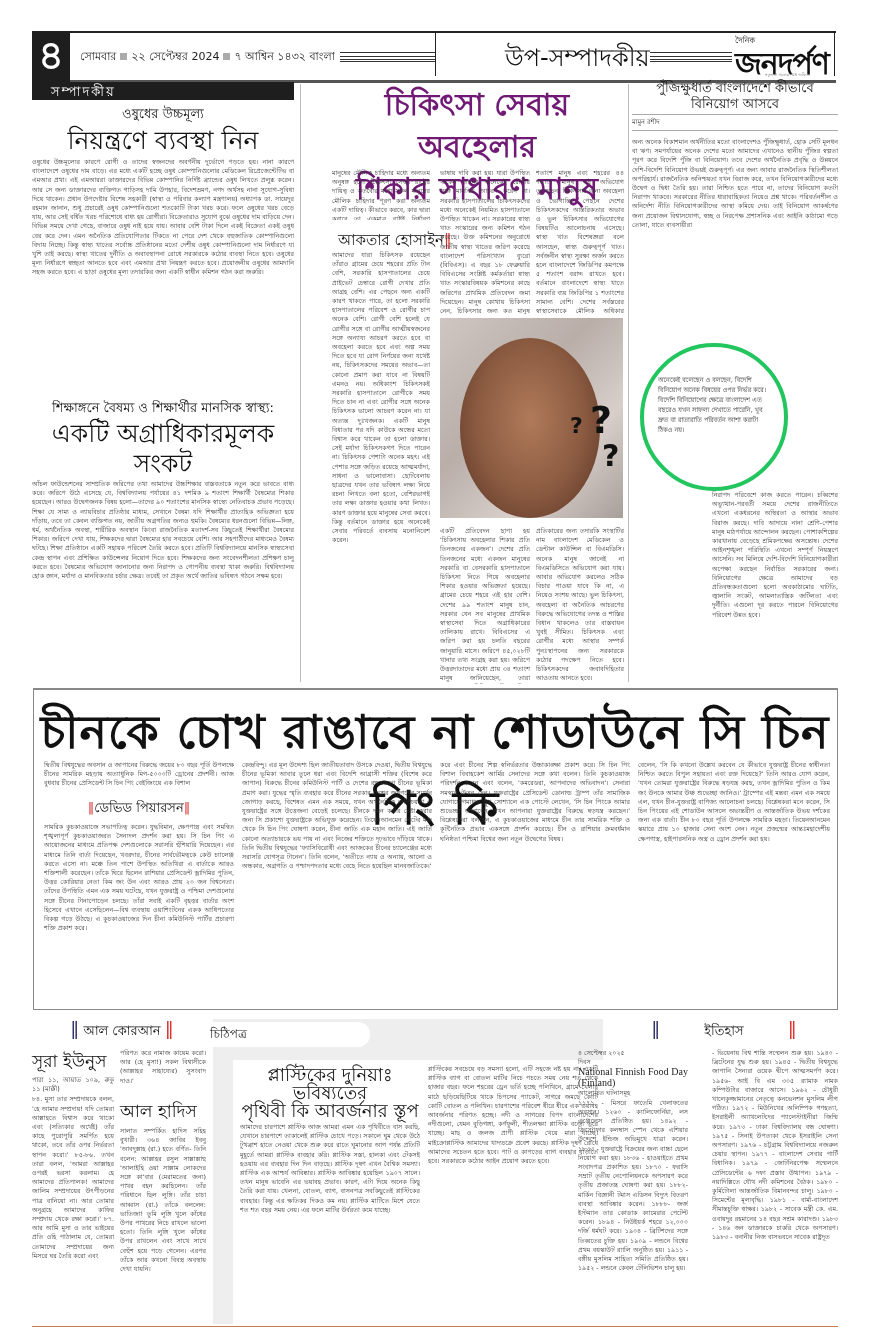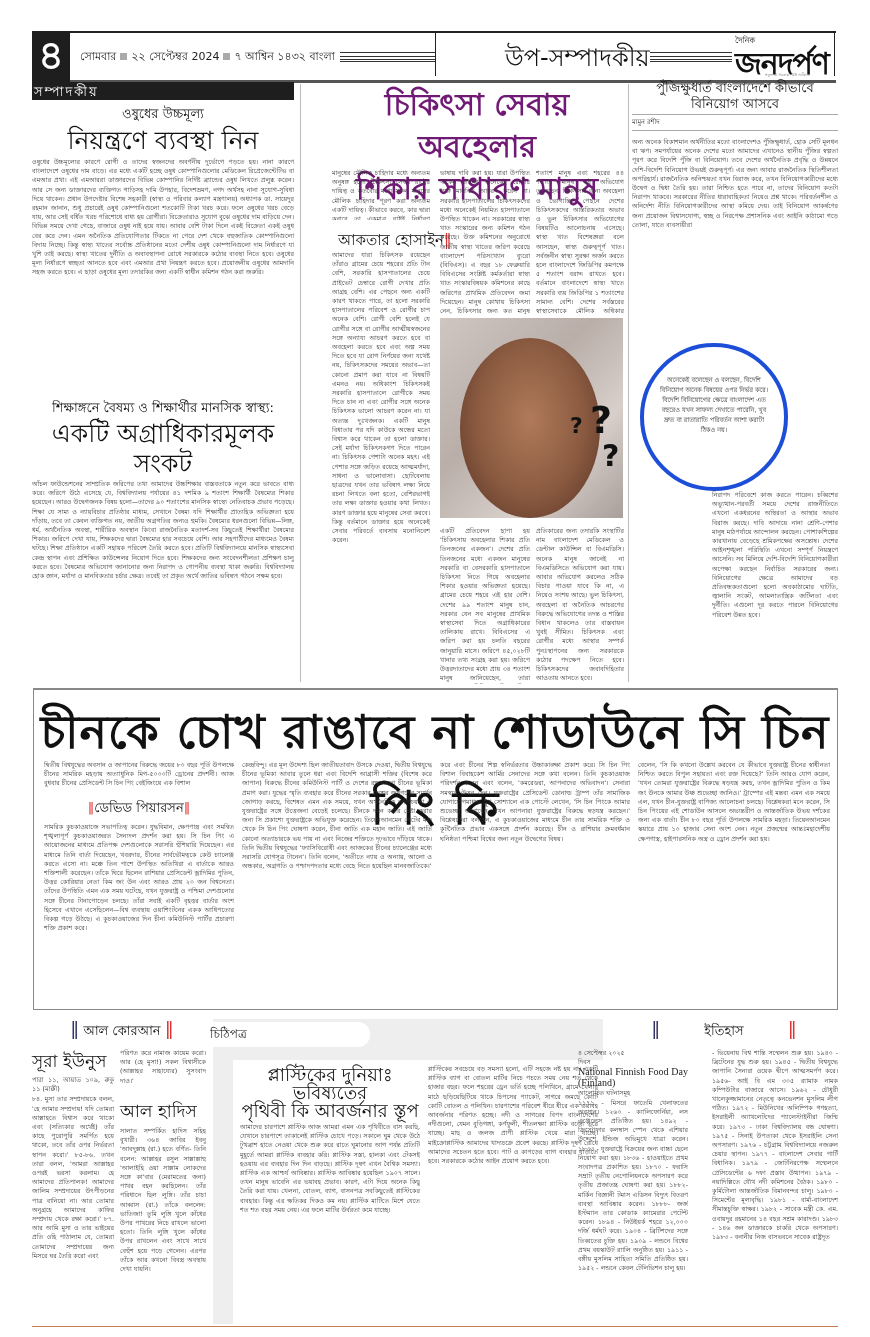--- a/index.html
+++ b/index.html
@@ -13,35 +13,35 @@
   .rules { height: 10px; border-top: 1px solid #333; border-bottom: 1px solid #333; position: absolute; }
   .rules::after { content:""; position:absolute; left:0; right:0; top:3px; border-top:1px solid #333; }
   .rules::before { content:""; position:absolute; left:0; right:0; top:6px; border-top:1px solid #333; }
   .section-title { left: 505px; top: 39px; font-size: 24px; color: #111; }
   .brand-box { left: 435px; top: 31px; width: 400px; height: 45px; border: 1px solid #222; border-top:none; border-bottom:none; }
   .brand-small { left: 735px; top: 34px; font-size: 8px; }
   .brand { left: 735px; top: 40px; font-size: 30px; font-weight: bold; color: #111; letter-spacing: -1px; }
   .brand-tag { left: 765px; top: 72px; font-size: 4px; color: #555; }
 
   
-  .ed-label { left: 32px; top: 82px; width: 262px; height: 18px; background: #1e1e1e; color: #fff; font-size: 13px; padding-left: 2px; letter-spacing: 2px; }
+  .ed-label { left: 32px; top: 82px; width: 262px; height: 18px; background: #1e1e1e; color: #fff; font-size: 13px; padding-left: 19px; letter-spacing: 2px; }
   .h-sub { font-size: 13px; text-align: center; color: #111; }
   .h-main { font-size: 25px; text-align: center; color: #111; }
   .body-text { font-size: 6.3px; line-height: 9.2px; color: #333; text-align: justify; overflow: hidden; }
   .col-rule { border-left: 1px solid #bbb; }
 
   .main-head { left: 332px; top: 84px; width: 290px; text-align: center; font-size: 30px; line-height: 42px; color: #701a75; font-weight: bold; }
   .author { font-size: 15px; color: #111; }
   .author .bar { color: #d33; }
 
   .photo { left: 440px; top: 318px; width: 183px; height: 200px; background: linear-gradient(135deg,#cfc6c2 0%,#b9aea8 40%,#d8cfca 70%,#a99f9a 100%); overflow:hidden; }
   .face { position:absolute; left: 20px; top: 20px; width: 140px; height: 180px; border-radius: 50%; background: radial-gradient(ellipse at 50% 45%, #b07a5a 0%, #8a5a40 55%, #6b4230 80%, #f4efe9 81%); }
   .qmark { position:absolute; font-weight:bold; color:#111; }
 
-  .quote-circle { left: 640px; top: 343px; width: 148px; height: 148px; border-radius: 50%; border: 4px solid #1d4ed8; text-align:center; font-size: 6.4px; line-height: 10px; padding: 28px 14px 0 14px; color:#333; }
+  .quote-circle { left: 640px; top: 343px; width: 148px; height: 148px; border-radius: 50%; border: 4px solid #22c55e; font-size: 6.4px; line-height: 10px; padding: 28px 14px 0 14px; color:#333; }
 
   .china-box { left: 33px; top: 688px; width: 805px; height: 322px; border: 1px solid #888; border-top: 2px solid #888; }
   .china-head { left: 35px; top: 697px; width: 800px; font-size: 46px; text-align: center; color:#111; font-weight: bold; letter-spacing: 1px; }
   .china-author { font-size: 13px; text-align:center; color:#111; }
   .china-author .bar { color:#d33; }
 
   .sec-head { font-size: 13px; color:#111; text-align:center; }
   .sec-head .b1 { color:#336; font-size: 18px; }
   .sec-head .b2 { color:#d33; font-size: 18px; }
 

